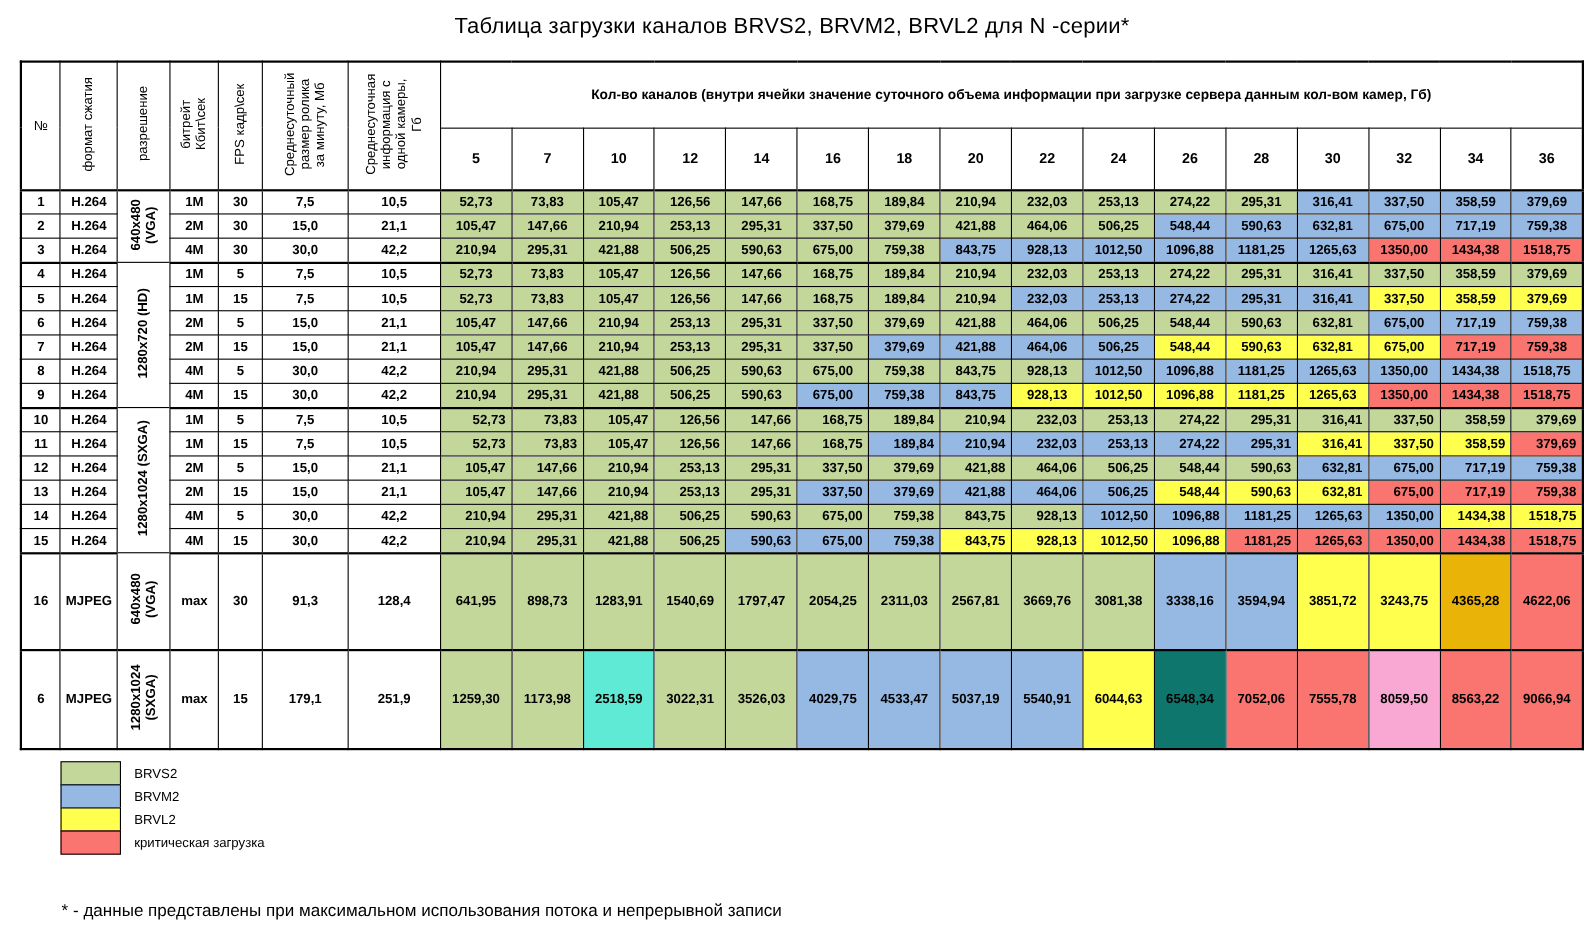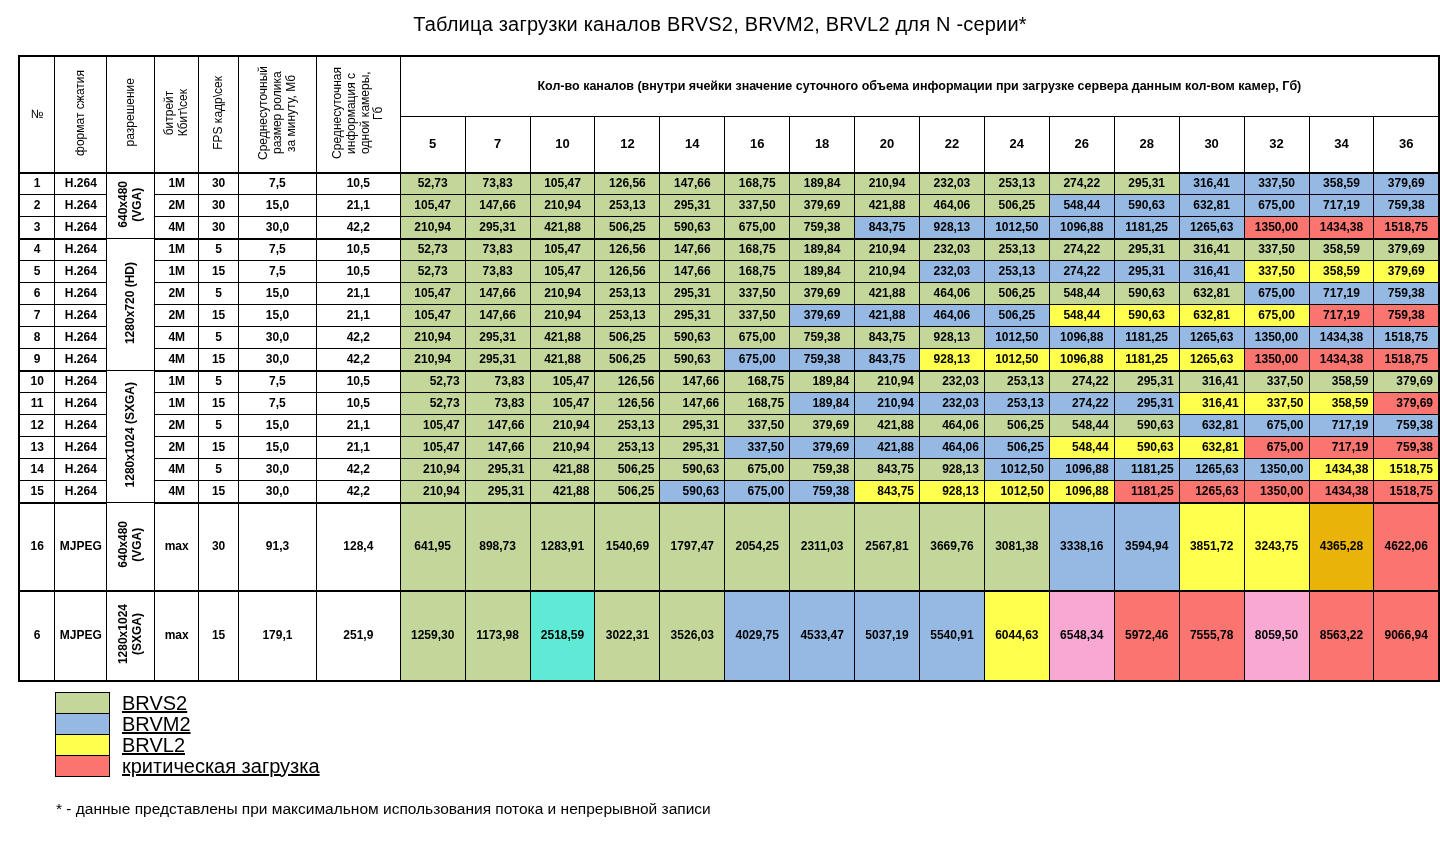--- a/index.html
+++ b/index.html
@@ -32,22 +32,22 @@
   tbody td{font-weight:700;}
   tbody tr{height:22px;}
   tbody tr.h16{height:88px;}
   tbody tr.h17{height:90px;}
   tbody tr.grp-end td{border-bottom:2px solid #000;}
   td.v.right{text-align:right;padding-right:5px;}
   .legend{position:absolute;left:55px;top:692px;}
   .legend-item{display:flex;align-items:center;height:22px;}
   .legend-item + .legend-item{margin-top:-1px;}
   .legend-swatch{width:55px;height:22px;border:1px solid #000;box-sizing:border-box;flex:0 0 auto;}
-  .legend-label{margin-left:12px;font-size:20px;font-weight:400;white-space:nowrap;text-decoration:underline;}
-  .footnote{position:absolute;left:56px;top:800px;font-size:15.5px;font-weight:400;}
+  .legend-label{margin-left:12px;font-size:12px;font-weight:400;white-space:nowrap;}
+  .footnote{position:absolute;left:56px;top:820px;font-size:15.5px;font-weight:400;}
 </style>
 </head>
 <body>
 
 <div class="title" style="white-space: pre-line;">Таблица загрузки каналов  BRVS2, BRVM2, BRVL2 для N -серии*</div>
 
 <table class="load">
     <colgroup>
       <col style="width: 36px;">
       <col style="width: 52px;">
@@ -512,22 +512,22 @@
         <td class="v" style="background:#c4d79b">1259,30</td>
         <td class="v" style="background:#c4d79b">1173,98</td>
         <td class="v" style="background:#5eead4">2518,59</td>
         <td class="v" style="background:#c4d79b">3022,31</td>
         <td class="v" style="background:#c4d79b">3526,03</td>
         <td class="v" style="background:#95b9e3">4029,75</td>
         <td class="v" style="background:#95b9e3">4533,47</td>
         <td class="v" style="background:#95b9e3">5037,19</td>
         <td class="v" style="background:#95b9e3">5540,91</td>
         <td class="v" style="background:#ffff4d">6044,63</td>
-        <td class="v" style="background:#f9a8d4">6548,34</td>
-        <td class="v" style="background:#fa7570">5972,46</td>
+        <td class="v" style="background:#0f766e">6548,34</td>
+        <td class="v" style="background:#fa7570">7052,06</td>
         <td class="v" style="background:#fa7570">7555,78</td>
         <td class="v" style="background:#f9a8d4">8059,50</td>
         <td class="v" style="background:#fa7570">8563,22</td>
         <td class="v" style="background:#fa7570">9066,94</td>
       </tr>
     </tbody>
 </table>
 
 <div class="legend" id="legend">
     <div class="legend-item">

